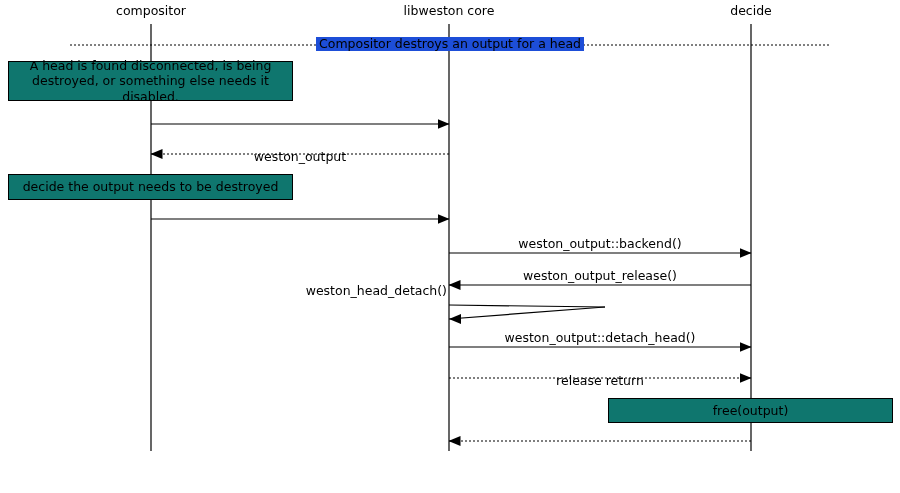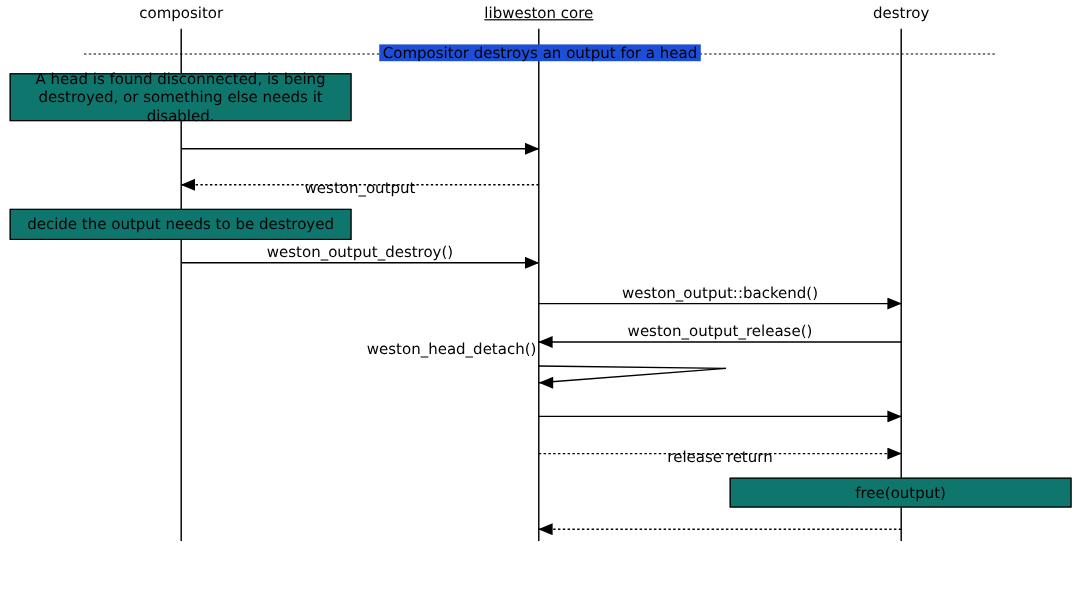--- a/index.html
+++ b/index.html
@@ -112,36 +112,36 @@
 
       <line x1="449" y1="378" x2="751" y2="378" stroke="#000000" stroke-width="1.2" stroke-dasharray="2,2" marker-end="url(#arrowRight)"></line>
 
       <line x1="751" y1="441" x2="449" y2="441" stroke="#000000" stroke-width="1.2" stroke-dasharray="2,2" marker-end="url(#arrowLeft)"></line>
 
       <line x1="449" y1="474" x2="151" y2="474" stroke="#000000" stroke-width="1.2" stroke-dasharray="2,2" marker-end="url(#arrowLeft)"></line>
     </g>
   </svg>
 
   <div class="lbl actor-label" style="left:151px; top:4px;">compositor</div>
-  <div class="lbl actor-label" style="left:449px; top:4px;text-decoration:underline;">libweston core</div>
-  <div class="lbl actor-label" style="left:751px; top:4px;">destroy</div>
+  <div class="lbl actor-label" style="left:449px; top:4px;">libweston core</div>
+  <div class="lbl actor-label" style="left:751px; top:4px;">decide</div>
 
   <div class="lbl divider-label" style="left:450px; top:37px;">Compositor destroys an output for a head</div>
 
   <div class="note-box" style="left:8px; top:61px; width:285px; height:40px;">A head is found disconnected, is being destroyed, or something else needs it disabled.</div>
   <div class="note-box" style="left:8px; top:174px; width:285px; height:26px;">decide the output needs to be destroyed</div>
   <div class="note-box" style="left:608px; top:398px; width:285px; height:25px;">free(output)</div>
 
 
   <div class="lbl msg-label" style="left:300px; top:150px;">weston_output</div>
 
-  <div class="lbl msg-label" style="left:300px; top:203px;">weston_output_destroy()</div>
 
   <div class="lbl msg-label" style="left:600px; top:237px;">weston_output::backend()</div>
 
   <div class="lbl msg-label" style="left:600px; top:269px;">weston_output_release()</div>
 
   <div class="lbl msg-label-right" style="left:447px; top:284px;">weston_head_detach()</div>
 
+  <div class="lbl msg-label" style="left:600px; top:331px;">weston_output::detach_head()</div>
 
   <div class="lbl msg-label" style="left:600px; top:374px;">release return</div>
 
 </div>
 
 </body></html>

